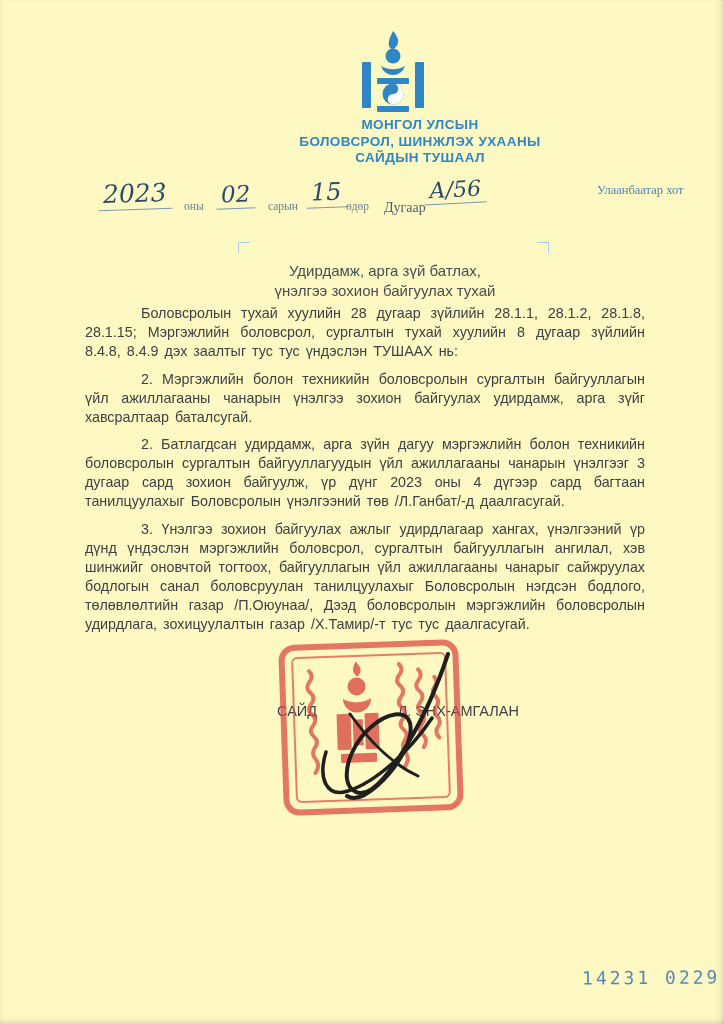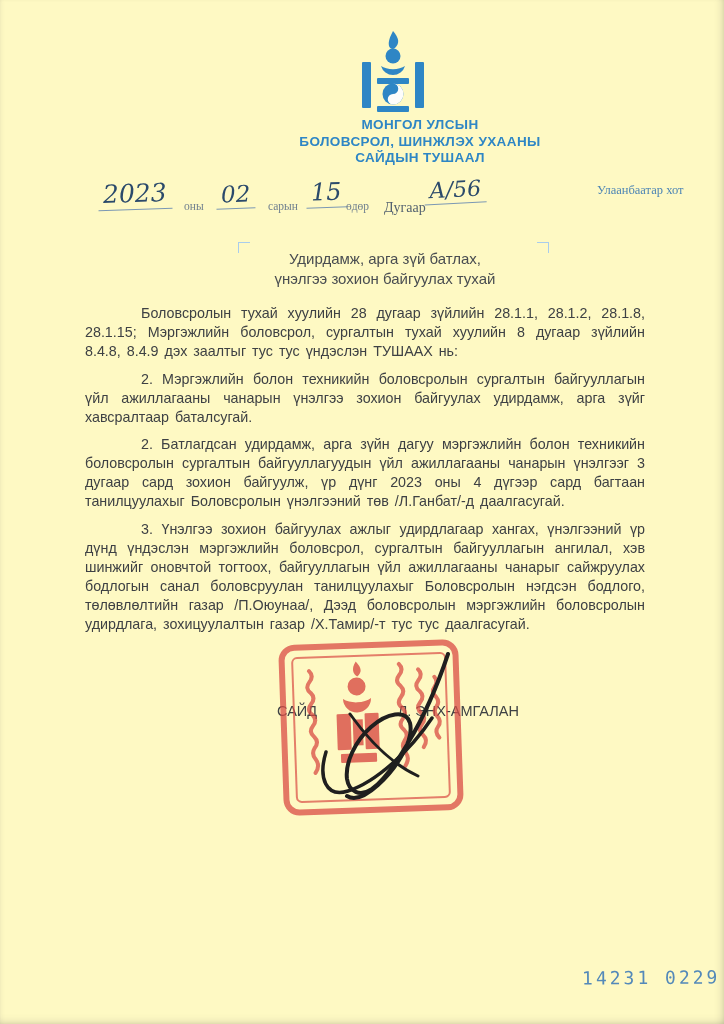--- a/index.html
+++ b/index.html
@@ -20,21 +20,21 @@
   .lab{position:absolute;font-size:11.5px;color:#70808f;top:22px;}
   .lab-ony{left:184px;}
   .hw-month{position:absolute;left:216px;top:3px;font-size:23px;}
   .lab-saryn{left:268px;text-align:center;}
   .hw-day{position:absolute;left:306px;top:0px;font-size:24px;}
   .lab-odor{left:346px;}
   .lab-dugaar{position:absolute;left:384px;top:22px;font-size:14px;color:#53616f;}
   .hw-num{position:absolute;left:424px;top:-1px;font-size:22px;transform:rotate(-3deg);}
   .city{position:absolute;left:597px;top:5px;font-size:12.5px;color:#4d85b5;}
   
-  .title{position:absolute;top:249px;left:195px;width:380px;text-align:center;
+  .title{position:absolute;top:261px;left:195px;width:380px;text-align:center;
          font-size:15px;line-height:20px;color:#494d51;}
   .bracket{position:absolute;width:11px;height:10px;}
   .bracket-l{left:238px;top:242px;border-left:1.5px solid #a9cdec;border-top:1.5px solid #a9cdec;}
   .bracket-r{left:537px;top:242px;border-right:1.5px solid #a9cdec;border-top:1.5px solid #a9cdec;}
   
   .body{position:absolute;top:304px;left:85px;width:560px;font-size:14.3px;line-height:18.9px;
         text-align:justify;color:#3e4144;word-spacing:2px;}
   .body p{margin:0 0 9px 0;text-indent:56px;}
   
   .sig-row{position:absolute;top:703px;left:277px;width:242px;display:flex;

